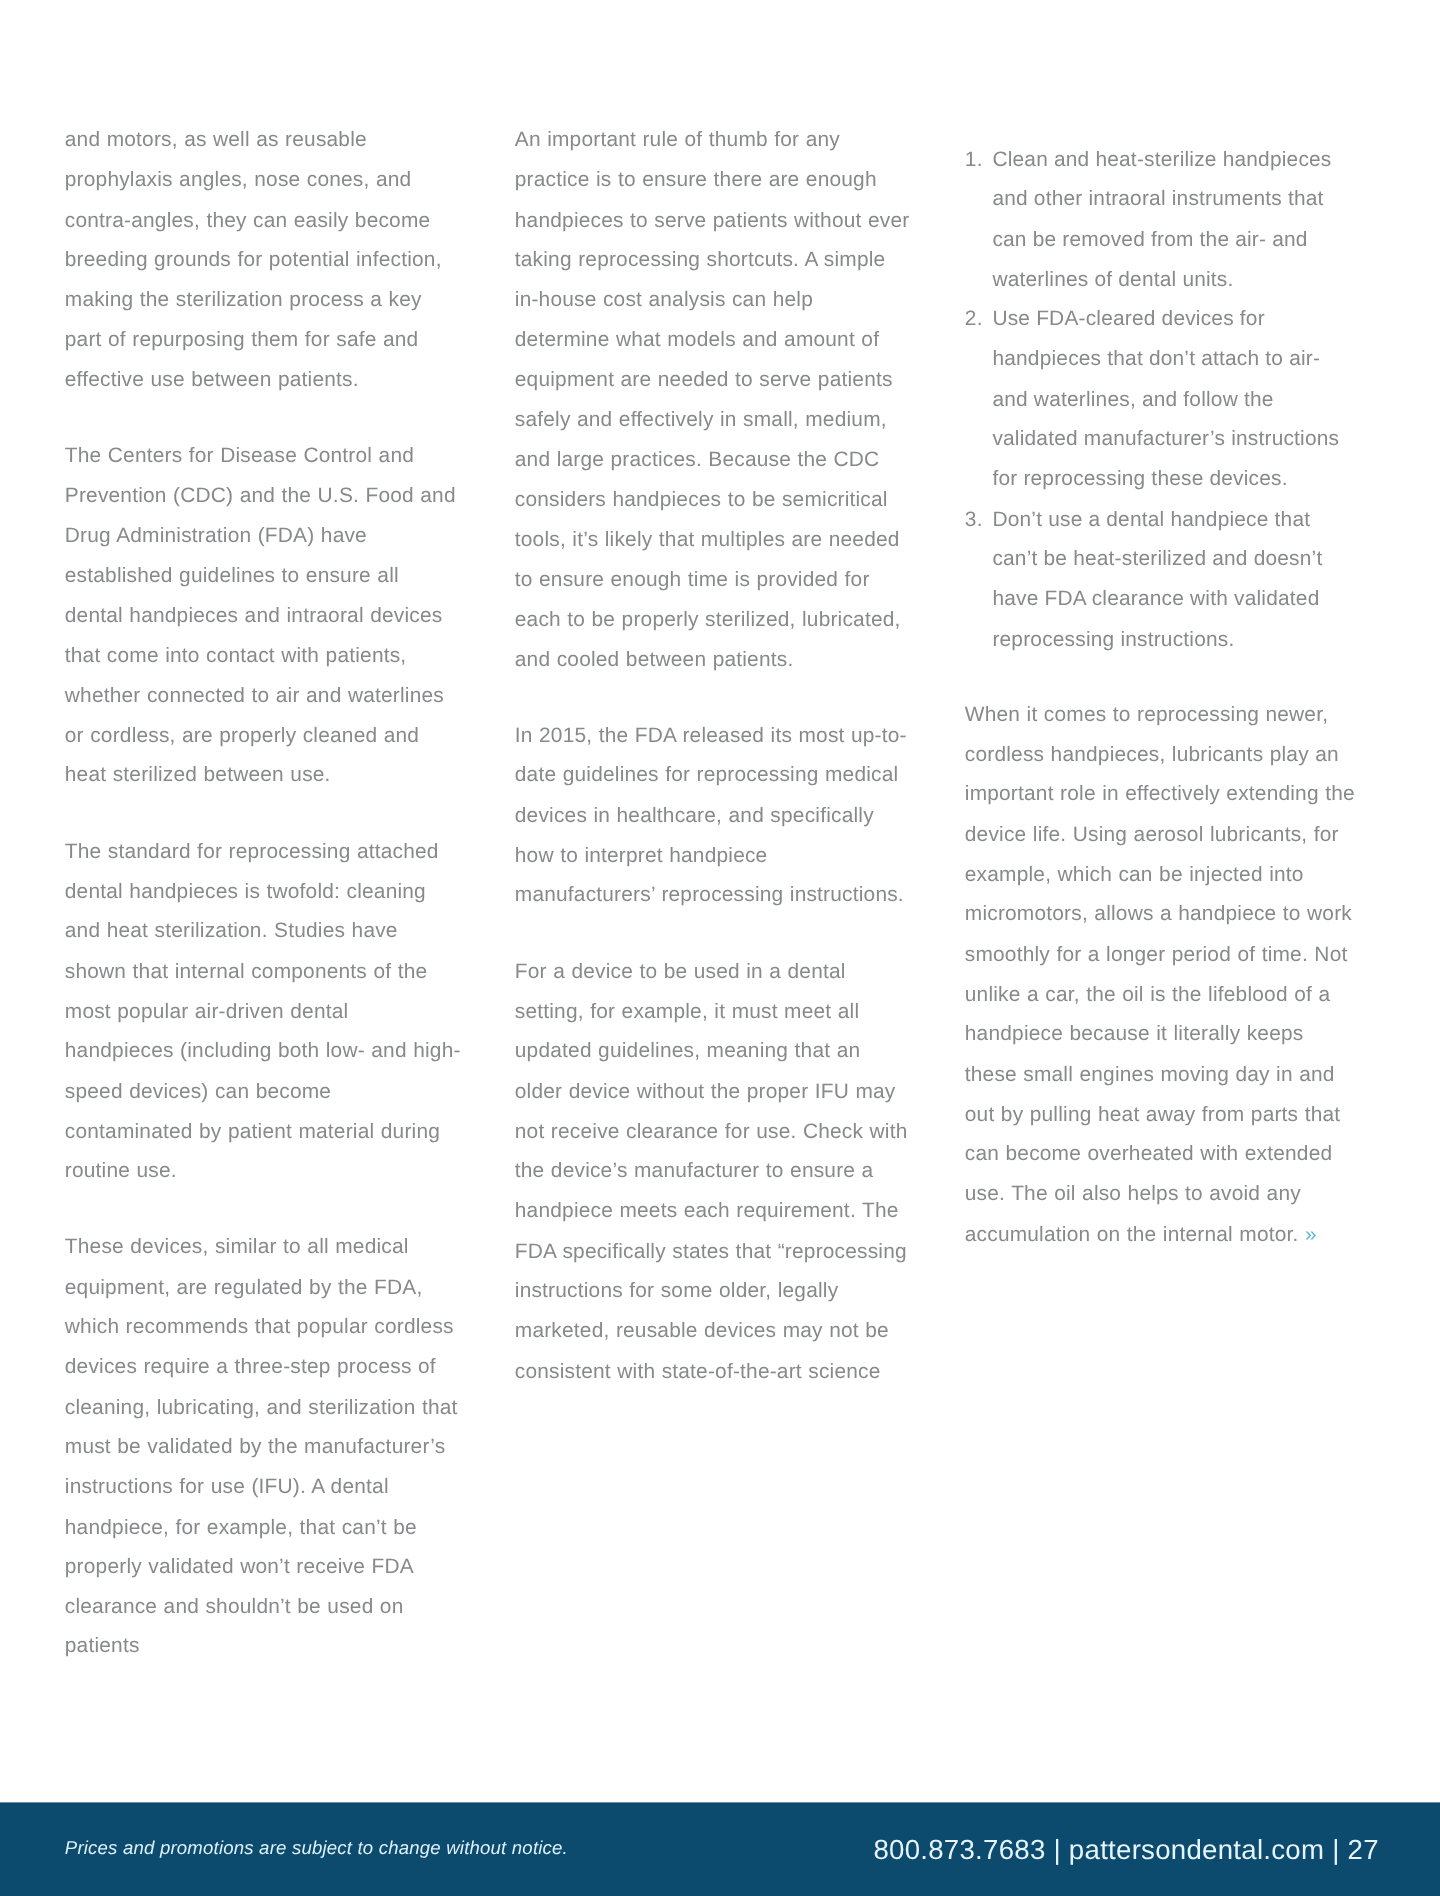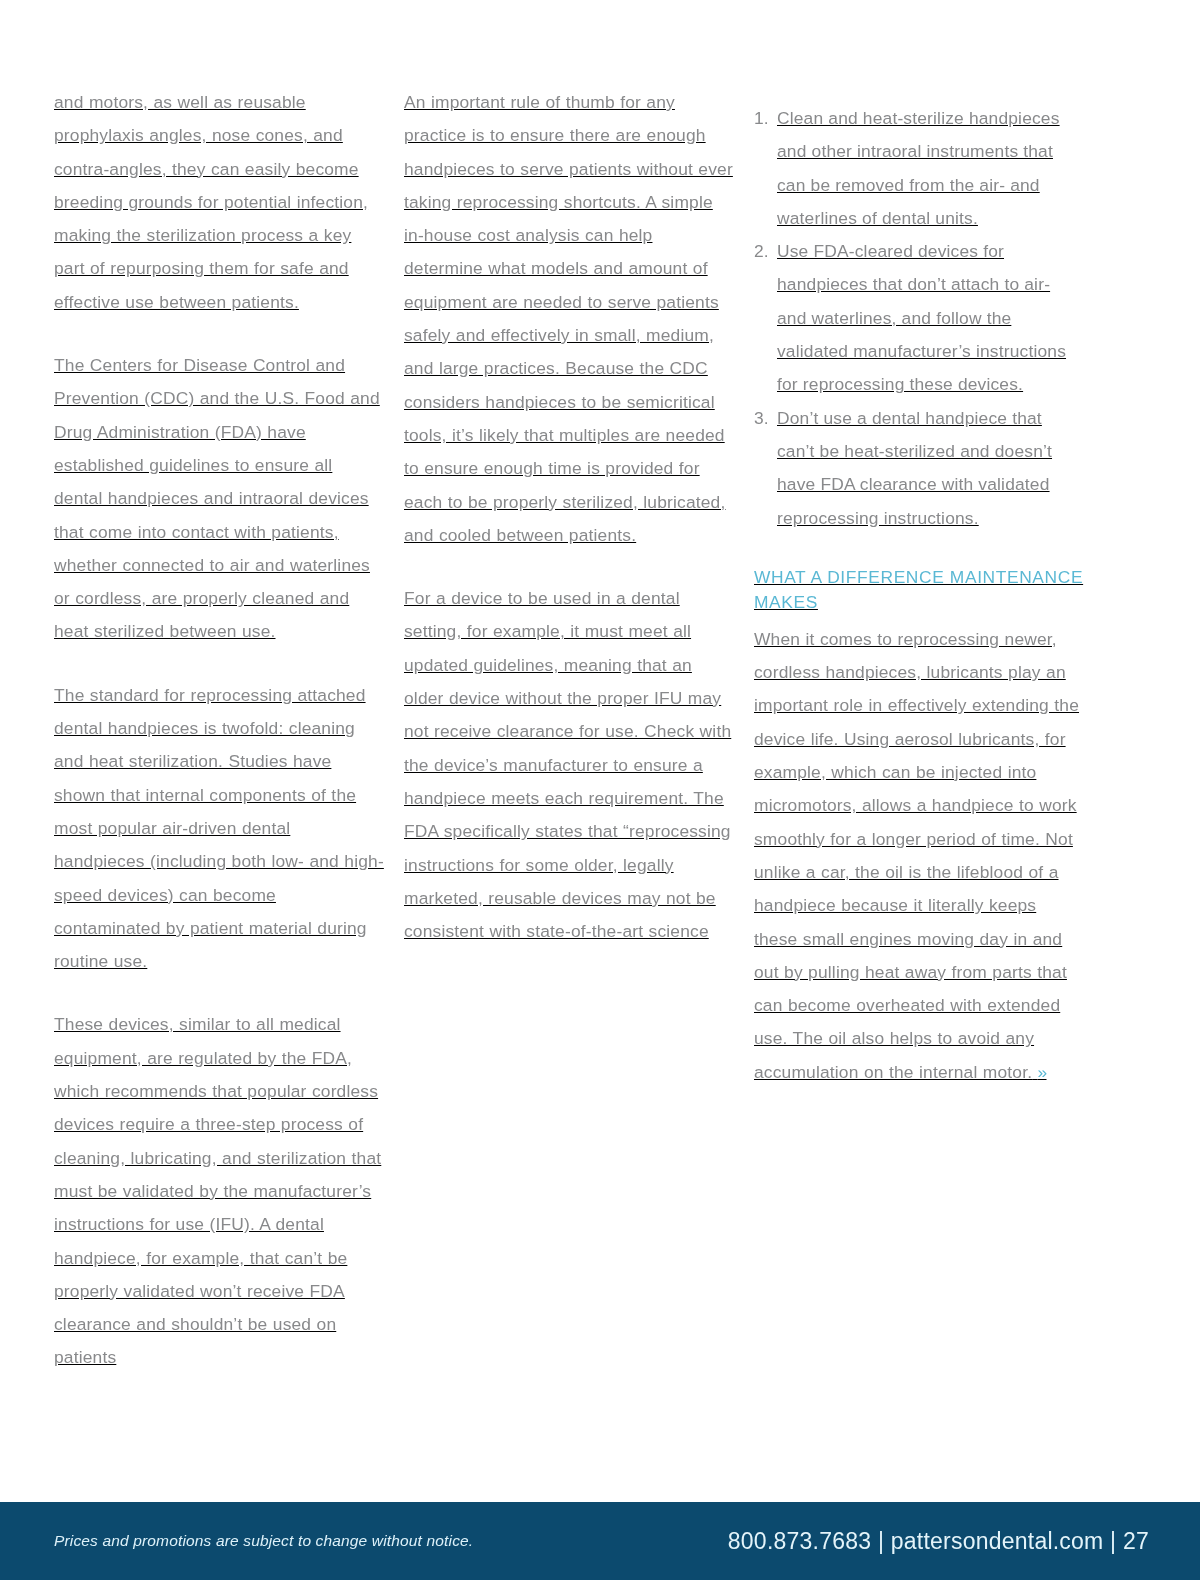--- a/index.html
+++ b/index.html
@@ -17,25 +17,24 @@
 
   .page {
     position: absolute;
     inset: 0;
     background: #ffffff;
   }
 
   .columns {
     position: absolute;
     left: 54px;
-    top: 86px;
+    top: 100px;
     width: 1080px;
     display: flex;
-    gap: 20px;
-    text-decoration: underline;
+    gap: 45px;
   }
 
   .column {
     width: 330px;
     flex: 0 0 330px;
   }
 
   p.para {
     margin: 0 0 30px 0;
     font-size: 17.4px;
@@ -131,30 +130,30 @@
 
     <div class="column">
       <p class="para">and motors, as well as reusable prophylaxis angles, nose cones, and contra-angles, they can easily become breeding grounds for potential infection, making the sterilization process a key part of repurposing them for safe and effective use between patients.</p>
       <p class="para">The Centers for Disease Control and Prevention (CDC) and the U.S. Food and Drug Administration (FDA) have established guidelines to ensure all dental handpieces and intraoral devices that come into contact with patients, whether connected to air and waterlines or cordless, are properly cleaned and heat sterilized between use.</p>
       <p class="para">The standard for reprocessing attached dental handpieces is twofold: cleaning and heat sterilization. Studies have shown that internal components of the most popular air-driven dental handpieces (including both low- and high-speed devices) can become contaminated by patient material during routine use.</p>
       <p class="para">These devices, similar to all medical equipment, are regulated by the FDA, which recommends that popular cordless devices require a three-step process of cleaning, lubricating, and sterilization that must be validated by the manufacturer’s instructions for use (IFU). A dental handpiece, for example, that can’t be properly validated won’t receive FDA clearance and shouldn’t be used on patients</p>
     </div>
 
     <div class="column">
       <p class="para">An important rule of thumb for any practice is to ensure there are enough handpieces to serve patients without ever taking reprocessing shortcuts. A simple in-house cost analysis can help determine what models and amount of equipment are needed to serve patients safely and effectively in small, medium, and large practices. Because the CDC considers handpieces to be semicritical tools, it’s likely that multiples are needed to ensure enough time is provided for each to be properly sterilized, lubricated, and cooled between patients.</p>
+      <p class="para">In 2015, the FDA released its most up-to-date guidelines for reprocessing medical devices in healthcare, and specifically how to interpret handpiece manufacturers’ reprocessing instructions.</p>
       <p class="para">For a device to be used in a dental setting, for example, it must meet all updated guidelines, meaning that an older device without the proper IFU may not receive clearance for use. Check with the device’s manufacturer to ensure a handpiece meets each requirement. The FDA specifically states that “reprocessing instructions for some older, legally marketed, reusable devices may not be consistent with state-of-the-art science</p>
     </div>
 
     <div class="column">
       <ol class="numlist">
         <li>Clean and heat-sterilize handpieces and other intraoral instruments that can be removed from the air- and waterlines of dental units.</li>
         <li>Use FDA-cleared devices for handpieces that don’t attach to air- and waterlines, and follow the validated manufacturer’s instructions for reprocessing these devices.</li>
         <li>Don’t use a dental handpiece that can’t be heat-sterilized and doesn’t have FDA clearance with validated reprocessing instructions.</li>
       </ol>
-      <h3 class="section-head">WHAT A DIFFERENCE MAINTENANCE MAKES</h3>
       <p class="para"><span>When it comes to reprocessing newer, cordless handpieces, lubricants play an important role in effectively extending the device life. Using aerosol lubricants, for example, which can be injected into micromotors, allows a handpiece to work smoothly for a longer period of time. Not unlike a car, the oil is the lifeblood of a handpiece because it literally keeps these small engines moving day in and out by pulling heat away from parts that can become overheated with extended use. The oil also helps to avoid any accumulation on the internal motor.</span> <span class="cont-arrow">»</span></p>
     </div>
 
   </div>
 
   <div class="footer-bar">
     <div class="footer-left">Prices and promotions are subject to change without notice.</div>
     <div class="footer-right">800.873.7683 | pattersondental.com | 27</div>
   </div>
 

